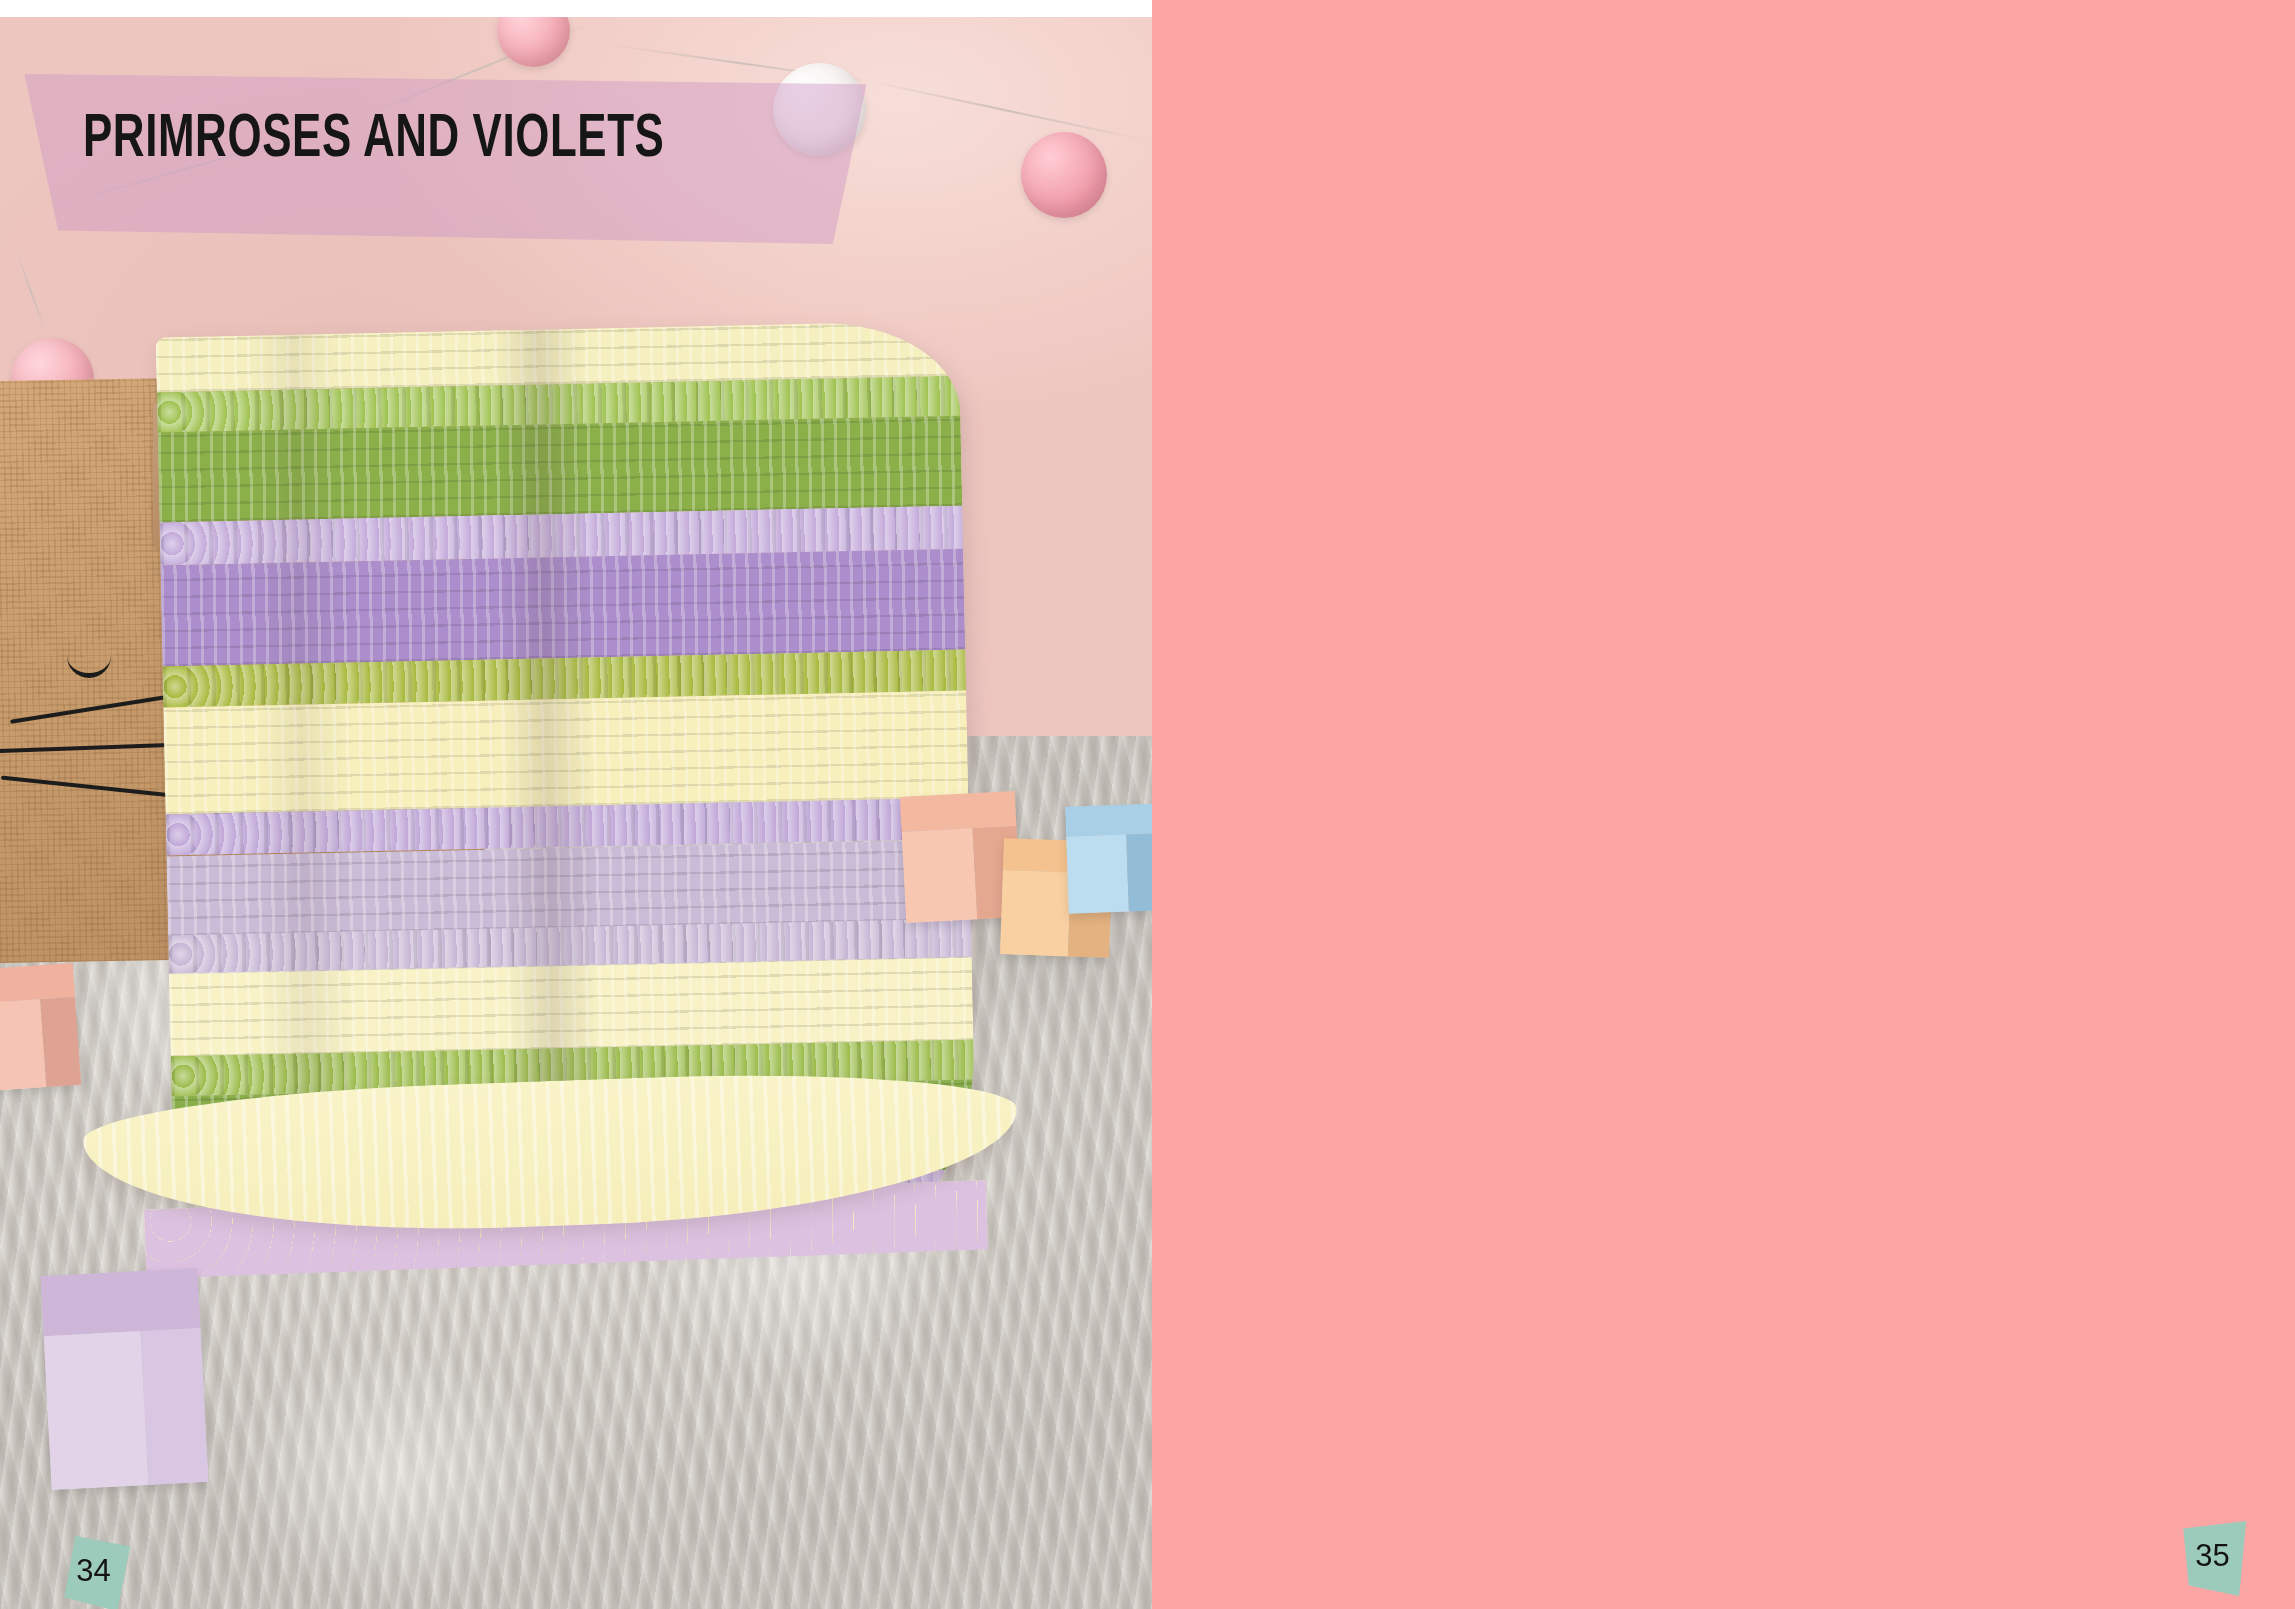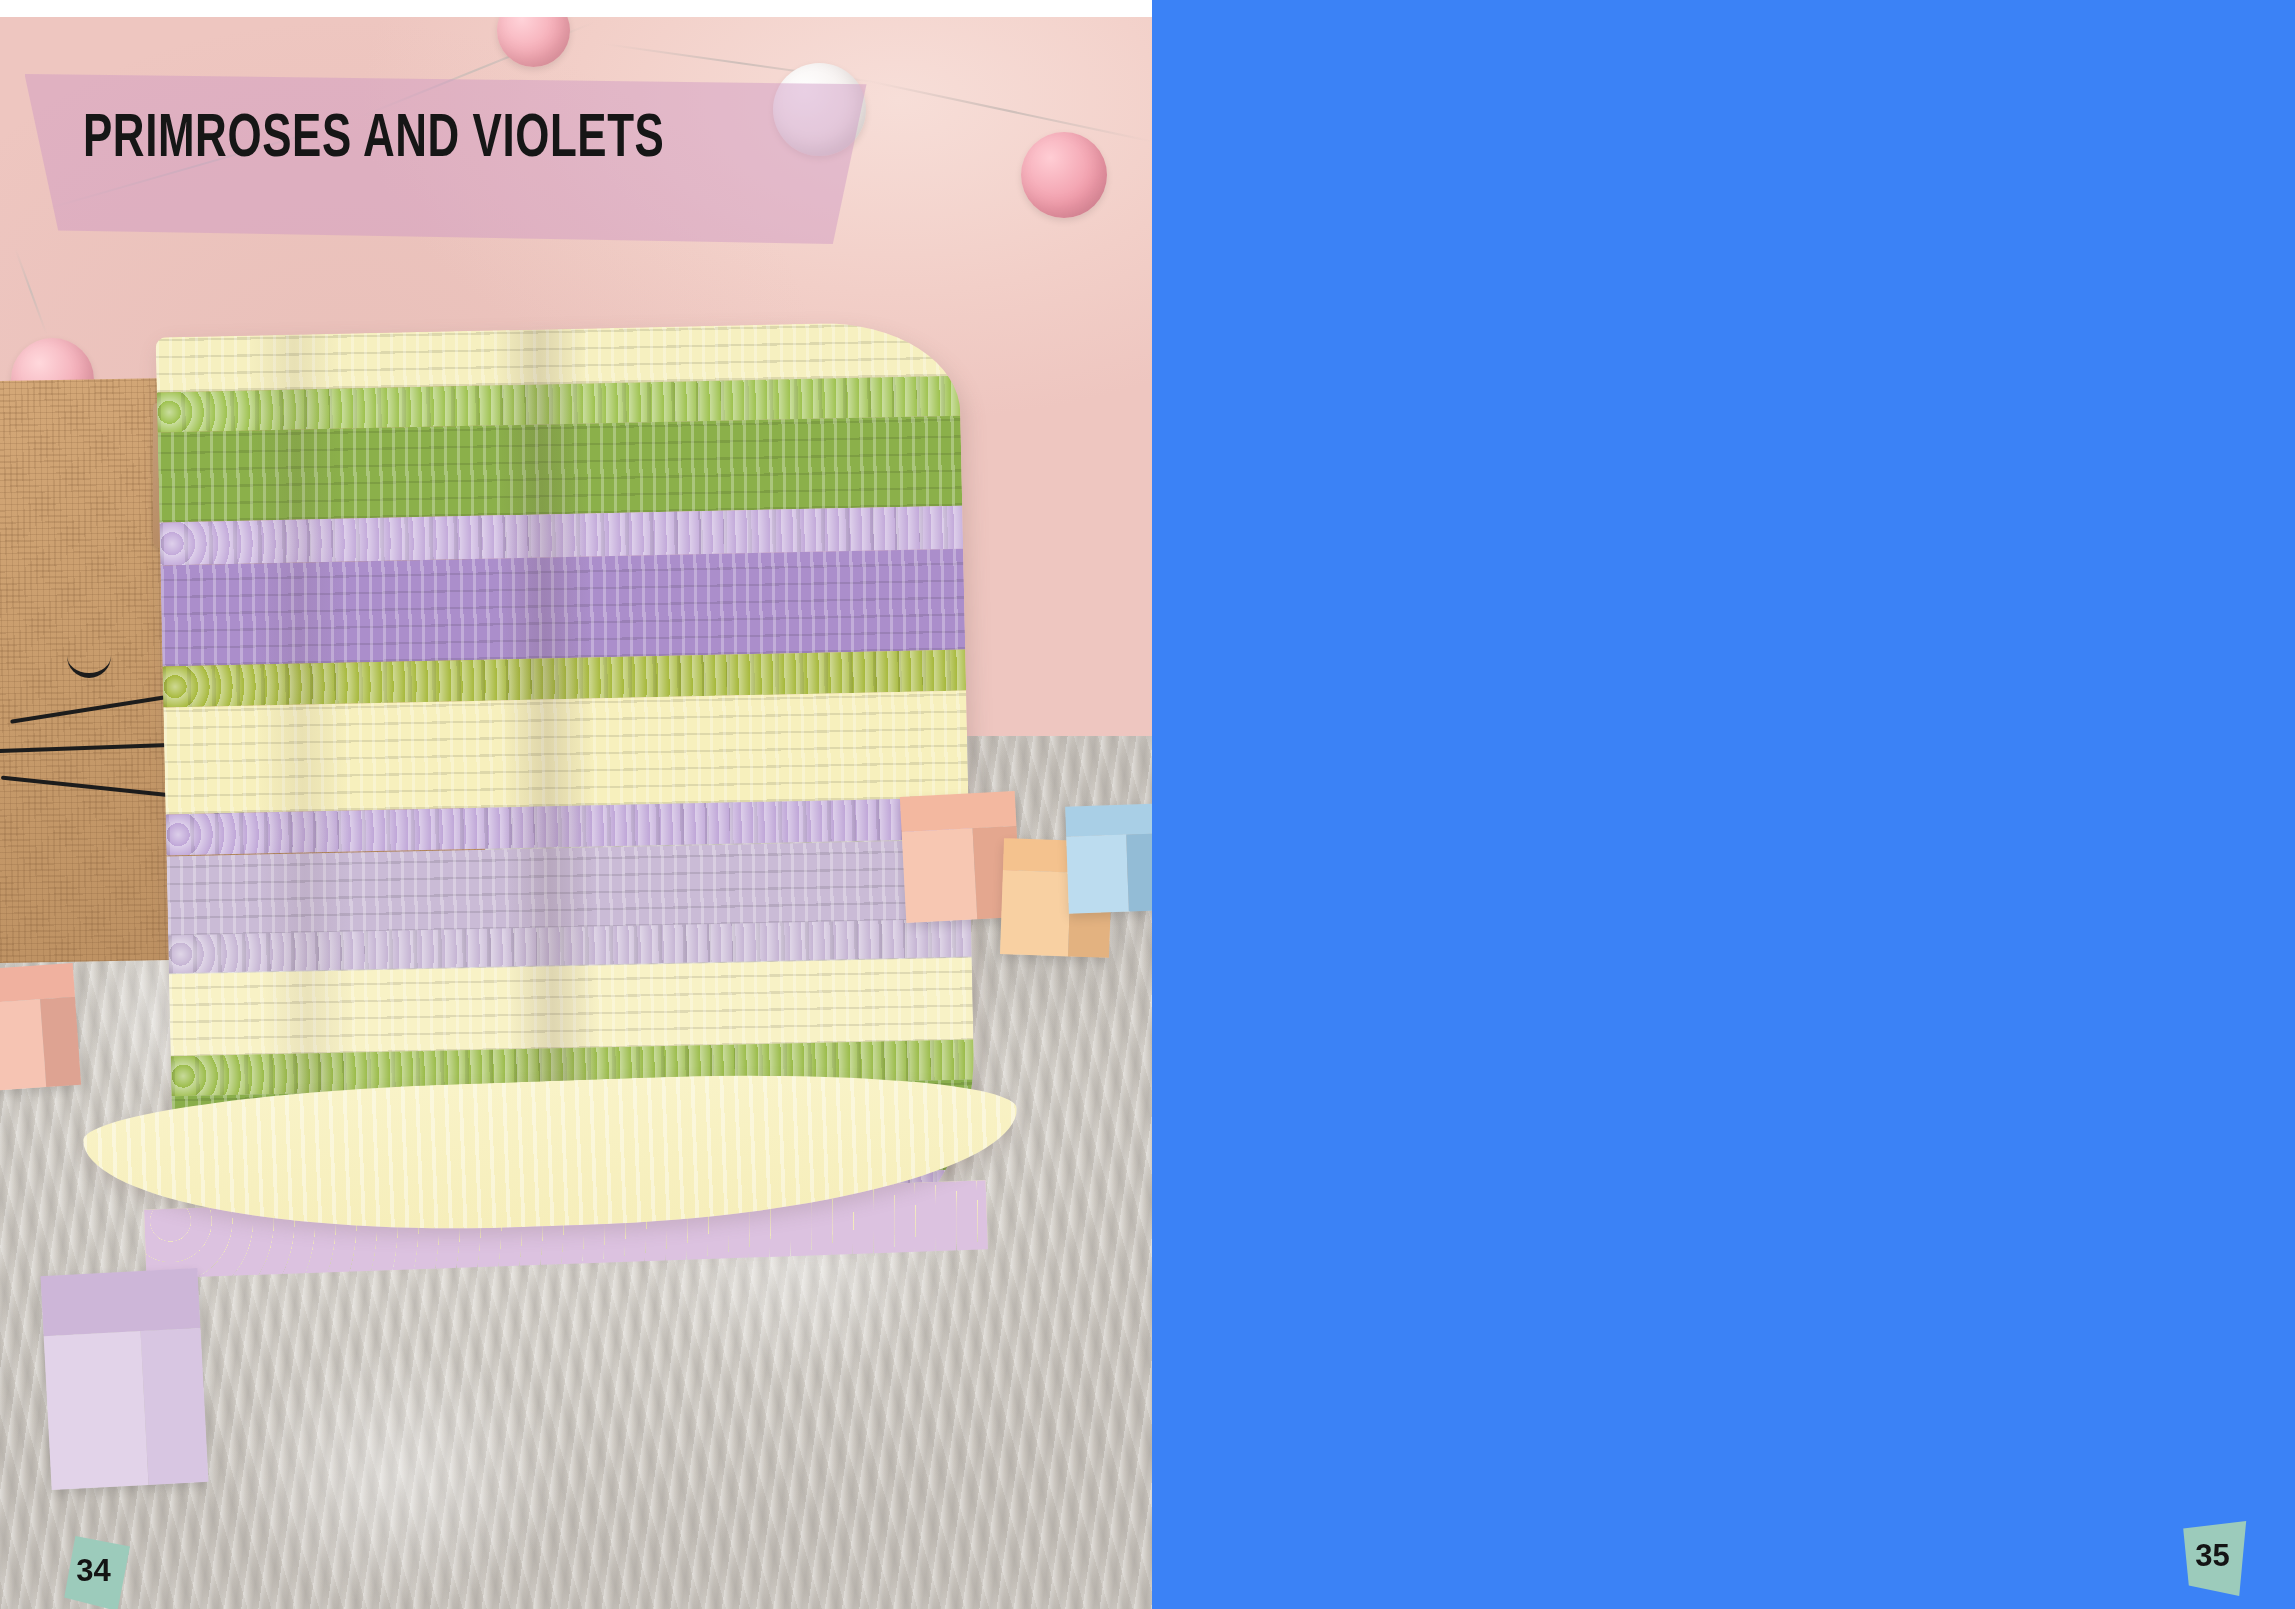--- a/index.html
+++ b/index.html
@@ -151,21 +151,21 @@
   .pagenum {
     position: absolute;
     width: 70px; height: 75px;
     background: #9ccbbb;
     display: flex; align-items: center; justify-content: center;
     font-size: 31px; color: #141414; letter-spacing: 0px;
     font-family: "Liberation Sans", sans-serif;
   }
   .pagenum.left  { left: 60px;  top: 1519px; clip-path: polygon(22% 0%, 100% 14%, 82% 100%, 6% 82%); }
   .pagenum.right { right: 47px; top: 1521px; clip-path: polygon(6% 10%, 96% 0%, 86% 100%, 14% 86%); }
-  .pagenum span { transform: translate(-1.5px,-3.1px); font-weight: bold; }
+  .pagenum span { transform: translate(-1.5px,-3.1px); }
 
   
   .title-banner {
     position: absolute; left: 24.5px; top: 57px;
     width: 842px; height: 170px;
     background: rgba(206,150,196,0.45);
     clip-path: polygon(0% 0%, 100% 6%, 96% 100%, 4% 92%);
   }
   .title-text {
     position: absolute; left: 83px; top: 83px;
@@ -177,21 +177,21 @@
     transform: scaleX(0.72);
     transform-origin: left center;
     white-space: nowrap;
   }
 
   
   .text-page {
     position: absolute;
     left: 1152px; top: 0;
     width: 1144px; height: 1610px;
-    background: #3b82f6;
+    background: #fca5a5;
   }
 </style>
 </head>
 <body>
 
 <div class="spread">
 
   <div class="photo-page">
 
     <div class="wall"></div>

